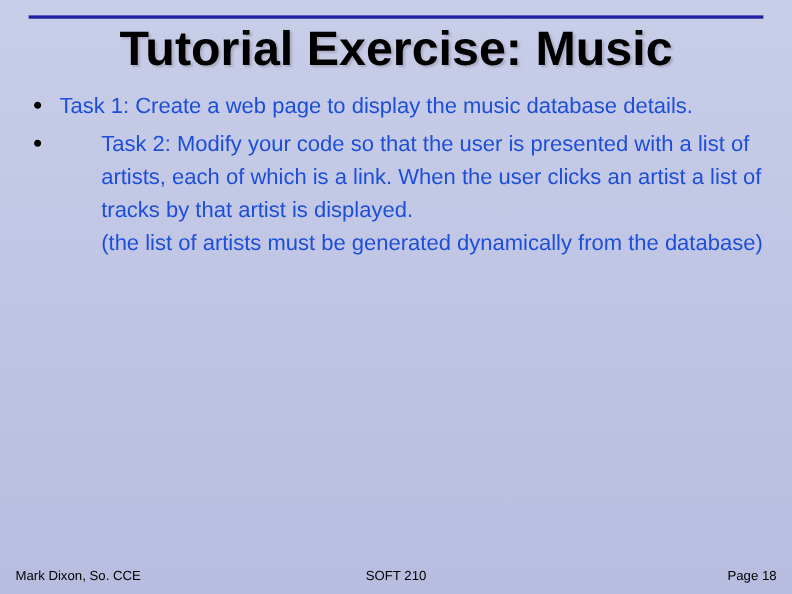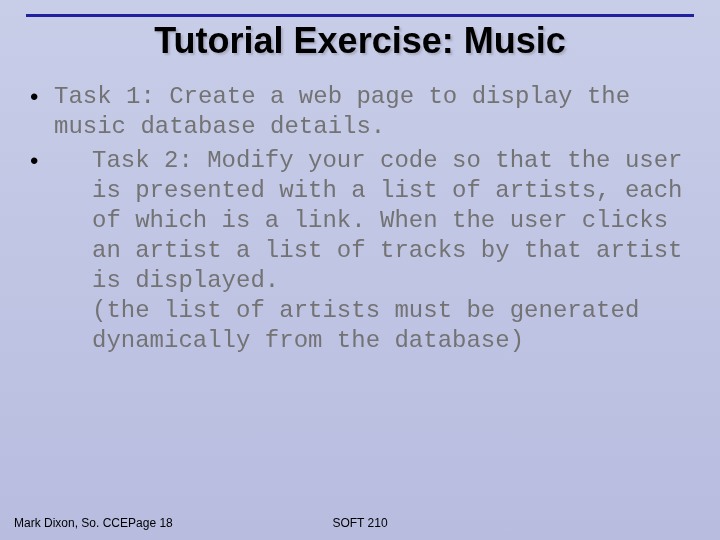--- a/index.html
+++ b/index.html
@@ -22,21 +22,21 @@
       right: 26px;
       height: 3px;
       background: #2020a0;
     }
     .title {
       position: absolute;
       top: 20px;
       left: 0;
       right: 0;
       text-align: center;
-      font-size: 36px;
+      font-size: 44px;
       font-weight: bold;
       color: #000;
       text-shadow: 2px 2px 2px rgba(150,150,170,0.6);
     }
     .content {
       position: absolute;
       top: 82px;
       left: 26px;
       right: 26px;
     }
@@ -47,31 +47,31 @@
     .bullet-marker {
       flex: 0 0 28px;
       font-size: 24px;
       line-height: 30px;
       color: #000;
       text-align: left;
       padding-left: 4px;
     }
     .bullet-text {
       flex: 1;
-      font-size: 24px;
+      font-size: 20px;
       line-height: 30px;
-      color: #737373;
-      font-family: Liberation Mono, monospace;
+      color: #1d4ed8;
     }
     .footer {
       position: absolute;
       bottom: 10px;
       left: 14px;
       right: 14px;
       display: flex;
+      justify-content: space-between;
       align-items: flex-end;
       font-size: 12px;
       color: #000;
     }
     .footer-left {
       text-align: left;
     }
     .footer-center {
       position: absolute;
       left: 0;

